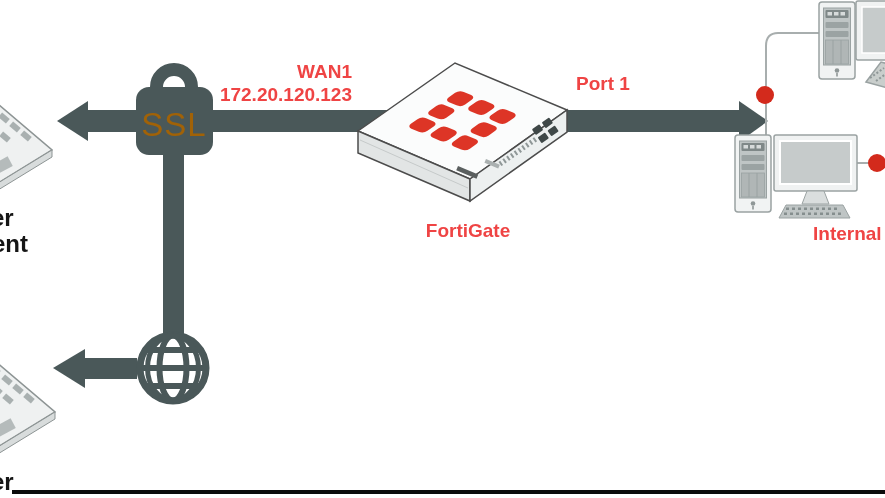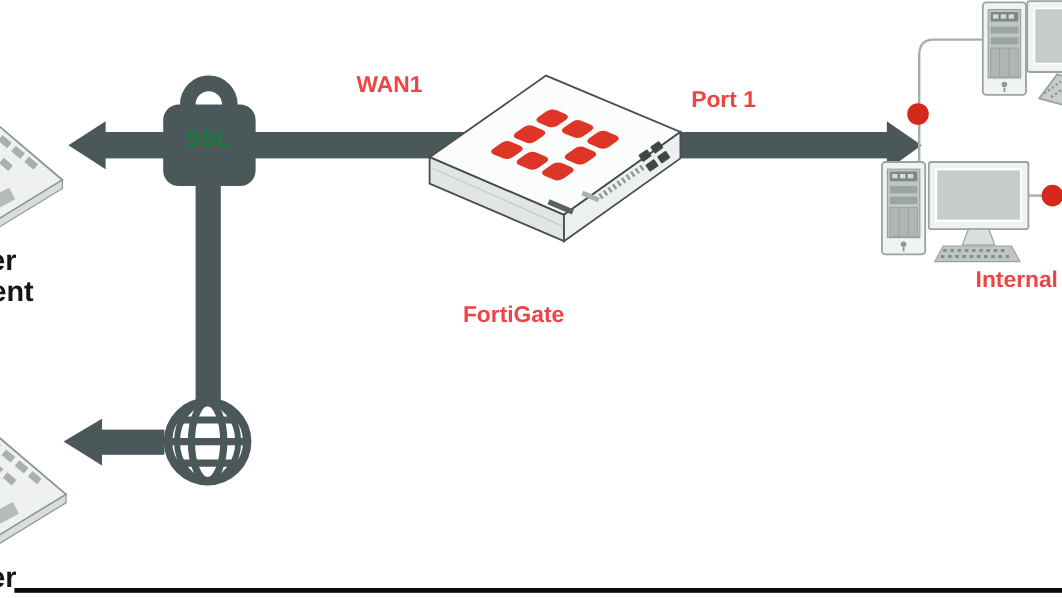--- a/index.html
+++ b/index.html
@@ -35,23 +35,23 @@
     color:#151515;
     font-weight:bold;
     font-size:24px;
     line-height:24px;
     white-space:nowrap;
   }
   .ssl-text{
     position:absolute;
     left:174px;top:106px;
     transform:translateX(-50%);
-    color:#15803d;
-    font-weight:bold;
-    font-size:18px;
+    color:#a16207;
+    font-weight:normal;
+    font-size:33px;
     letter-spacing:1px;
   }
   .bottom-line{
     position:absolute;
     left:12px;top:490px;
     width:873px;height:4px;
     background:#0b0b0b;
   }
 </style>
 </head>
@@ -191,27 +191,28 @@
     </g>
 
     <circle cx="765" cy="95" r="9" class="f-dot"></circle>
     <circle cx="877" cy="163" r="9" class="f-dot"></circle>
   </svg>
 
   <div class="ssl-text">SSL</div>
 
   <div class="label right" style="right:533px;top:60px;">
     <div>WAN1</div>
+    <div>172.20.120.123</div>
   </div>
 
   <div class="label" style="left:576px;top:60px;margin-top:12px;">
     <div>Port 1</div>
   </div>
 
-  <div class="label center" style="left:428px;top:219px;margin-top:32px;">FortiGate</div>
+  <div class="label center" style="left:468px;top:219px;">FortiGate</div>
 
 
   <div class="label" style="left:813px;top:222px;">Internal network</div>
 
   <div class="frag" style="left:-9px;top:206px;">er</div>
   <div class="frag" style="left:-8px;top:232px;">ent</div>
   <div class="frag" style="left:-9px;top:470px;">er</div>
 
   <div class="bottom-line"></div>
 </div>

